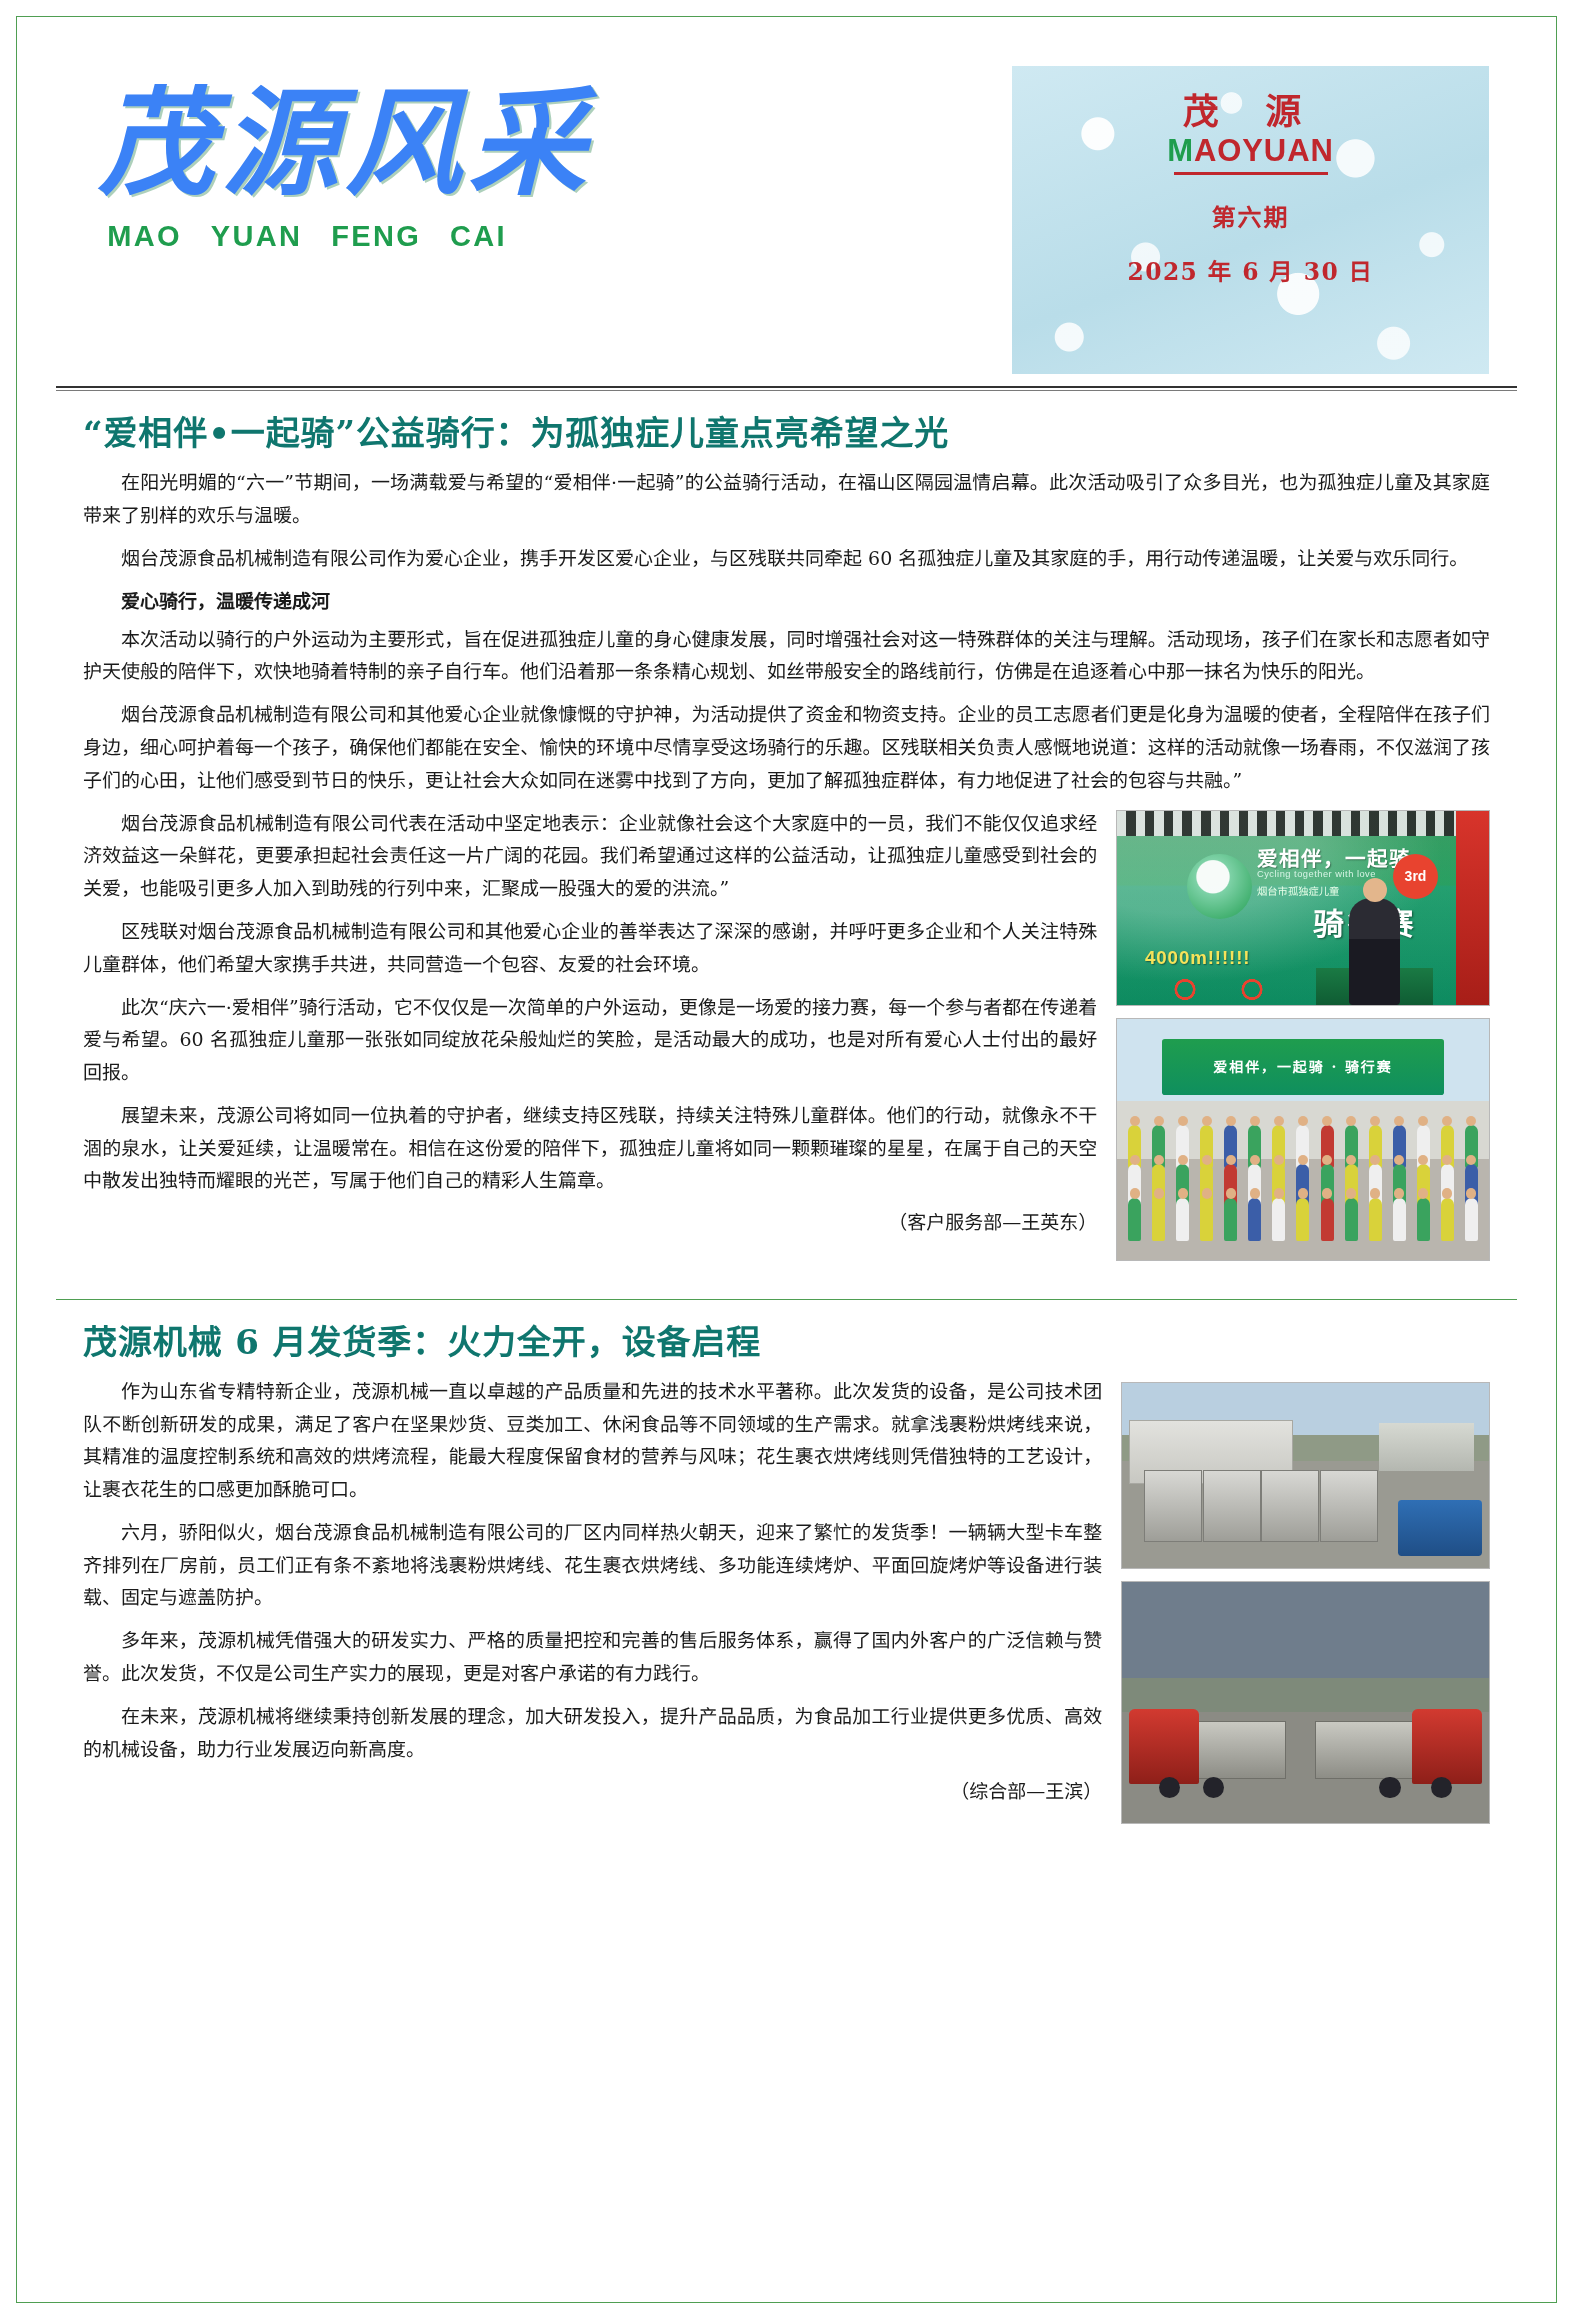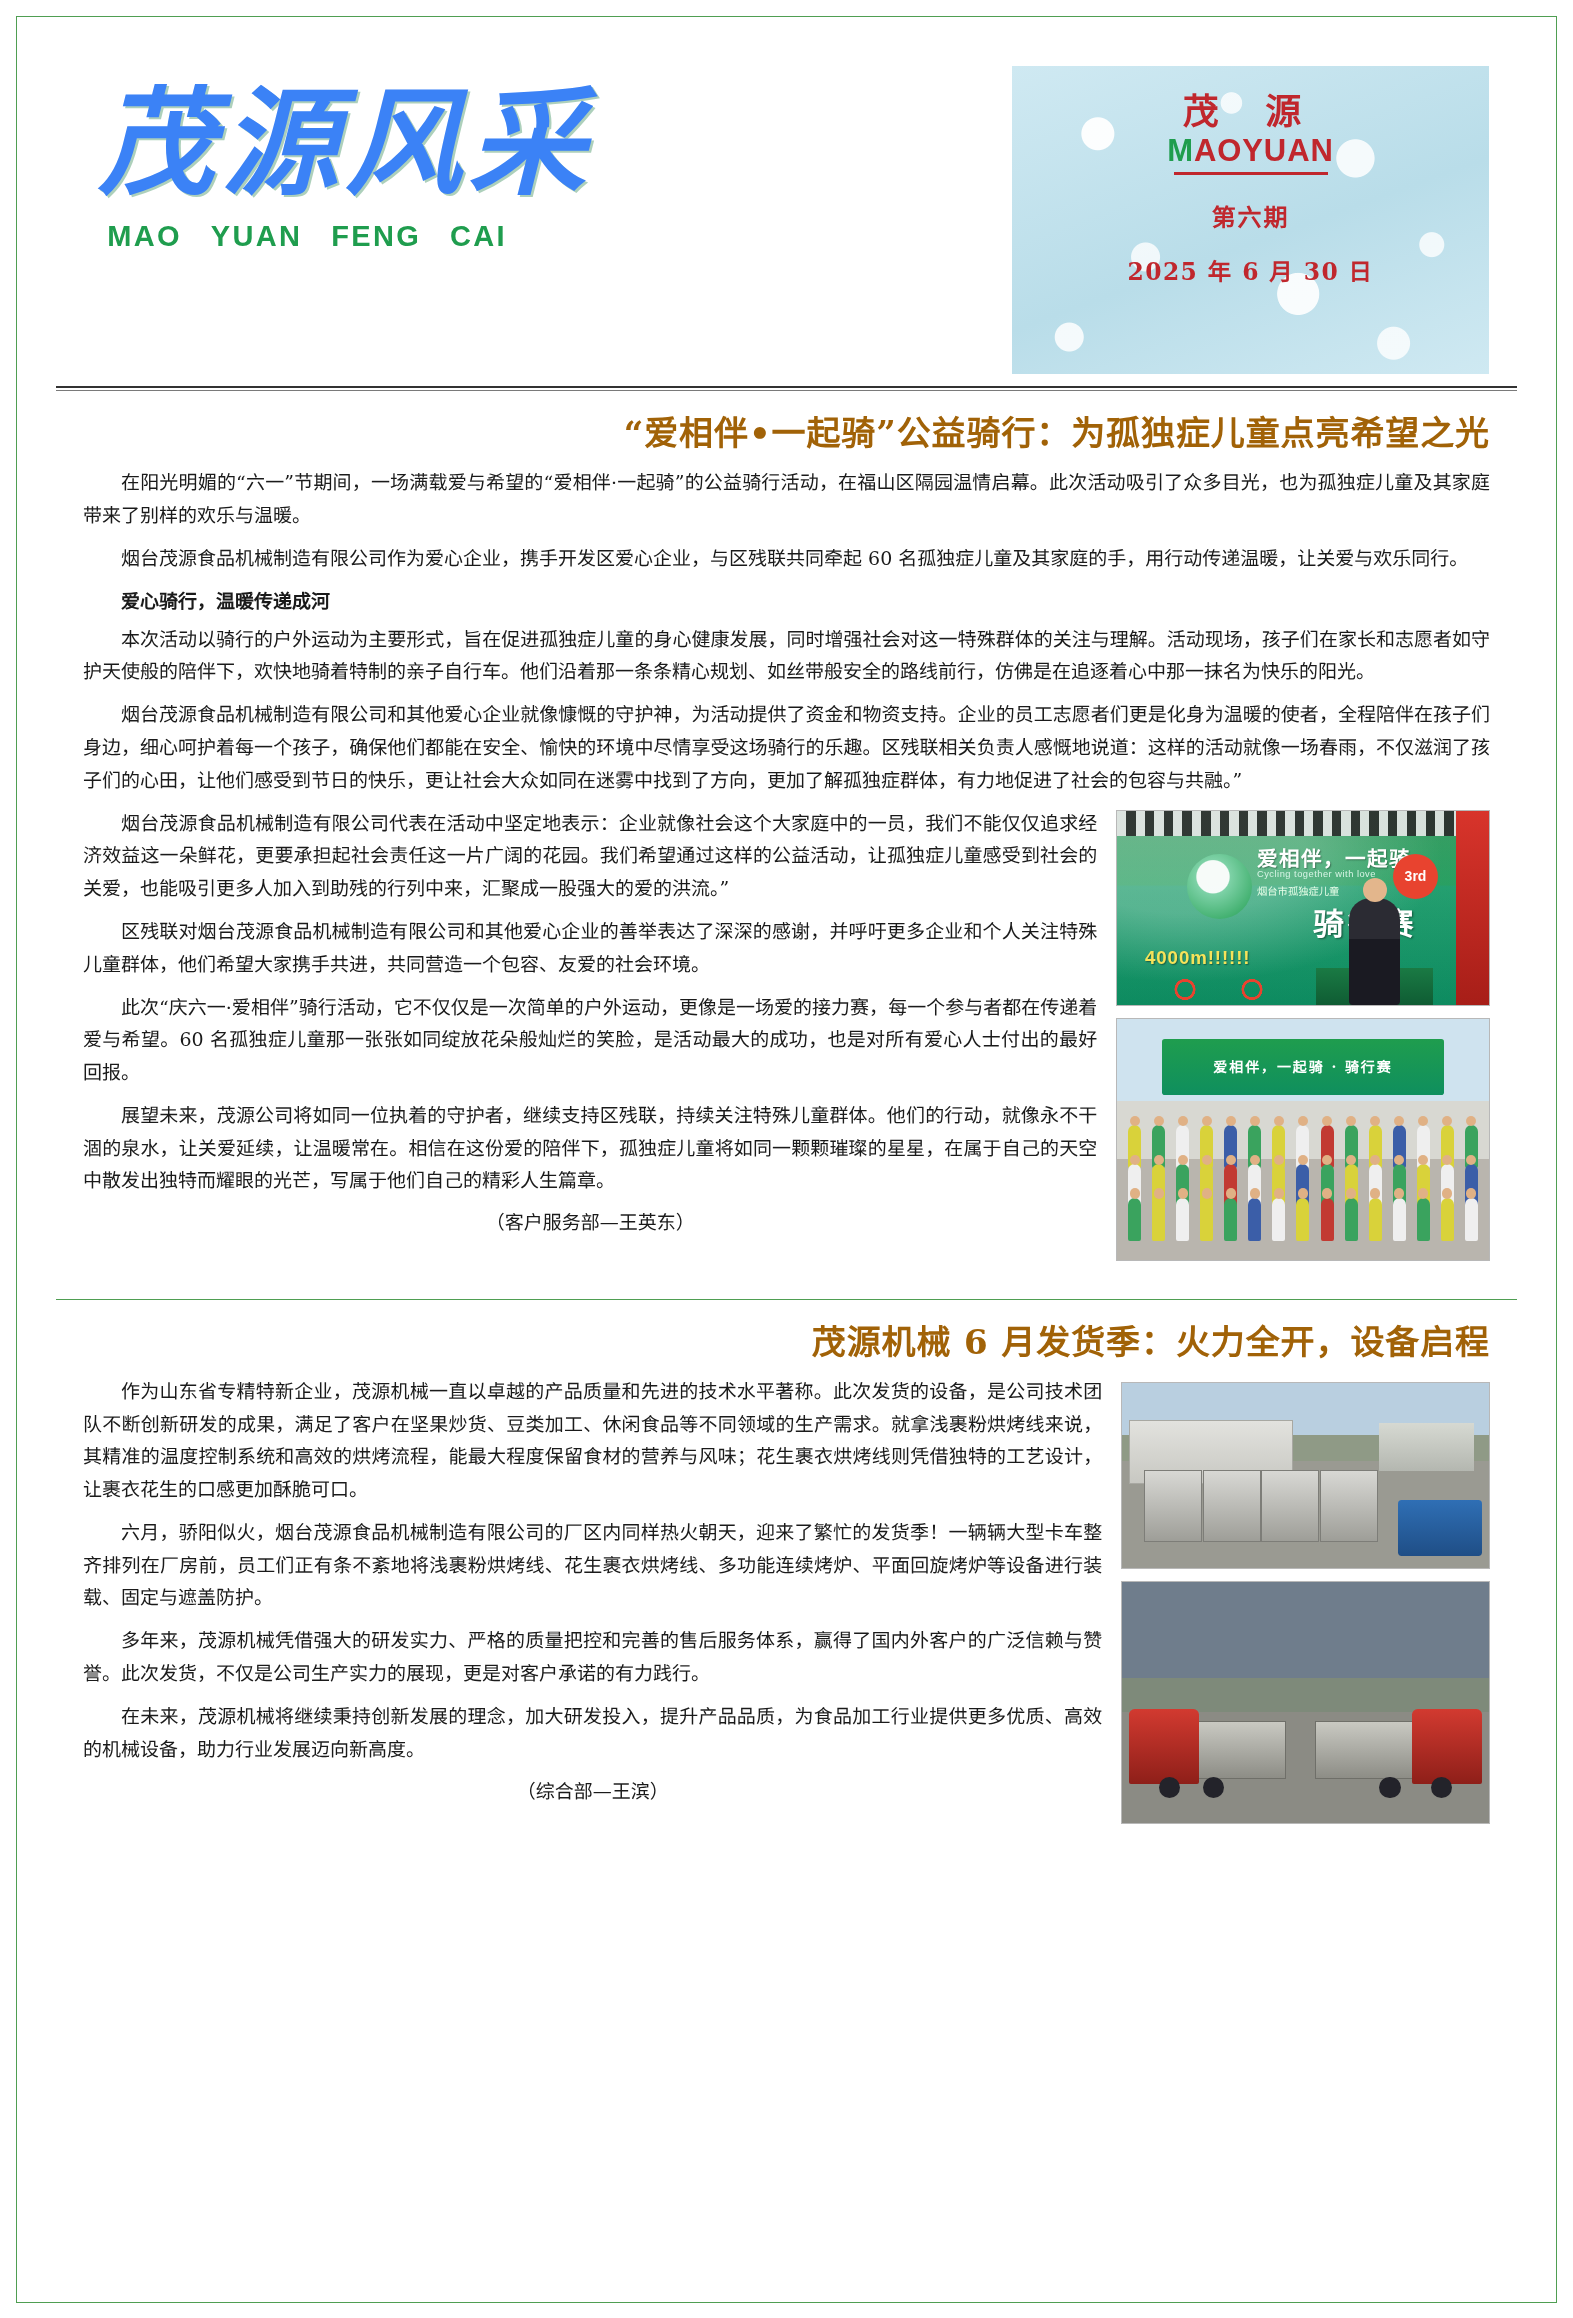--- a/index.html
+++ b/index.html
@@ -137,25 +137,25 @@
     height: 0.9px;
     background: #7a7a7a;
   }
 
   
   .article {
     padding: 0 27px;
     box-sizing: border-box;
   }
   .article-title {
-    text-align: right;
+    text-align: left;
     font-family: "DejaVu Serif", serif;
     font-size: 34px;
     font-weight: bold;
-    color: #a16207;
+    color: #0f766e;
     letter-spacing: 0.9px;
     margin: 20.6px 0 12px 0;
     line-height: 1.25;
   }
   .body-text {
     font-family: "DejaVu Serif", serif;
     font-size: 19px;
     line-height: 1.72;
     color: #1a1a1a;
     text-align: justify;
@@ -174,21 +174,20 @@
     text-indent: 38px;
   }
   .byline {
     font-family: "DejaVu Serif", serif;
     font-size: 19px;
     color: #1a1a1a;
     text-align: right;
     margin-top: 4.7px;
   }
   .byline-center {
-    text-align: center;
     padding-right: 112px;
   }
 
   
   .floatcol-right {
     float: right;
     width: 374px;
     margin: 3.7px 0 6.5px 18.7px;
   }
   .floatcol-right.a2 {

